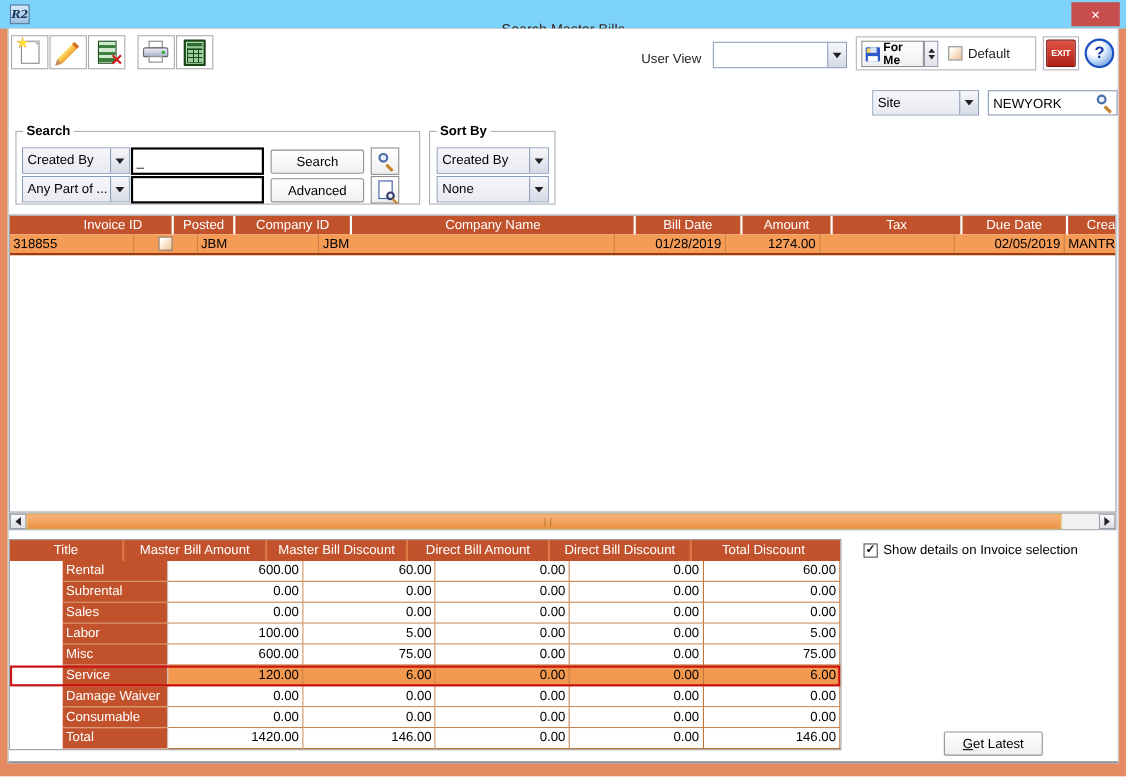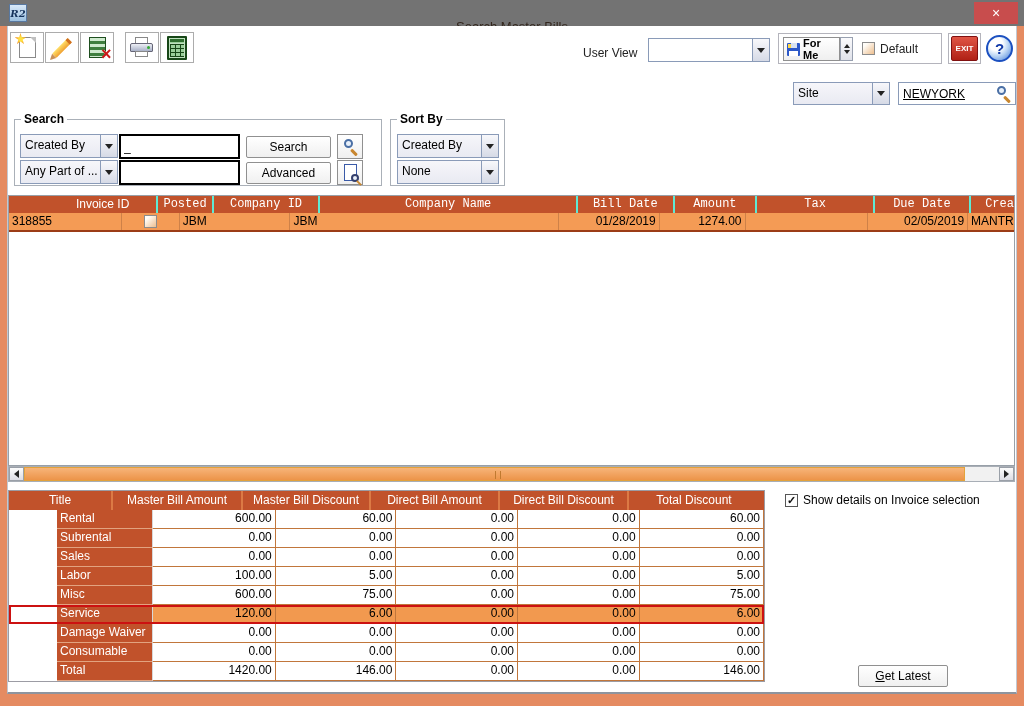--- a/index.html
+++ b/index.html
@@ -1,20 +1,20 @@
 <!DOCTYPE html>
 <html><head>
 <meta charset="utf-8">
 <style>
   * { margin:0; padding:0; box-sizing:border-box; }
   html,body { width:1024px; height:706px; overflow:hidden; font-family:"Liberation Sans",sans-serif; }
   .window { position:relative; width:1024px; height:706px; background:#E58B61; }
 
   
-  .titlebar { position:absolute; left:0; top:0; width:1024px; height:26px; background:#737373; }
+  .titlebar { position:absolute; left:0; top:0; width:1024px; height:26px; background:#7dd3fc; }
   .appicon { position:absolute; left:9px; top:4px; width:18px; height:18px;
     background:linear-gradient(#D8E8F8,#9CC0E0); border:1px solid #5878A0;
     color:#16335C; font:italic bold 10px "DejaVu Serif",serif;
     display:flex; align-items:center; justify-content:center; }
   .wtitle { position:absolute; left:0; right:0; top:19px; text-align:center; font-size:13px; color:#33271E; }
   .closebtn { position:absolute; right:6px; top:2px; width:44px; height:22px; background:#C84D4D;
     color:#fff; font-size:14px; display:flex; align-items:center; justify-content:center; cursor:pointer; }
 
   
   .content { position:absolute; left:7px; top:26px; width:1010px; height:668px; background:#fff;
@@ -116,21 +116,21 @@
     border:2px solid #35406E; border-radius:50%; background:#EAF0FA; }
   .advdoc .mhandle { position:absolute; right:-6px; bottom:-4px; width:6px; height:2px;
     background:#C8862F; transform:rotate(45deg); }
 
   
   .itable { position:absolute; left:8px; top:195px; width:1007px; height:271px;
     border:1px solid #98A0A8; background:#fff; overflow:hidden; }
   .ihead { display:flex; height:17px; background:#C1522B;padding-left:40px; }
   .ihead .hc { color:#fff; font-size:12px; line-height:16px; text-align:center;
     overflow:hidden; white-space:nowrap; cursor:pointer; }
-  .ihead .hc + .hc { border-left:2px solid #5eead4;font-family:Liberation Mono, monospace; }
+  .ihead .hc + .hc { border-left:2px solid #ffffff; }
   .irow { display:flex; height:19px; background:#F49B55; border-bottom:2px solid #9C3C17; cursor:pointer; }
   .irow .ic { font-size:12px; line-height:16px; padding:0 3px; overflow:hidden; white-space:nowrap; }
   .irow .ic + .ic { border-left:1px solid #CE8148; }
   .ic.ctr { display:flex; align-items:center; justify-content:center; padding:0; }
   .rt { text-align:right; }
   .c0{width:112px}.c1{width:58px}.c2{width:111px}.c3{width:269px}.c4{width:101px}
   .c5{width:86px}.c6{width:123px}.c7{width:100px}.c8{width:47px}
 
   
   .hsb { position:absolute; left:8px; top:466px; width:1007px; height:16px; background:#F1F1F1;
@@ -239,21 +239,21 @@
     <span>?</span>
   </div>
 
   <div class="combo" style="left:793px;top:82px;width:97px;height:23px;">
     <div class="ctext">Site</div>
     <div class="cbtn">
         <span class="tri-down"></span>
       </div>
   </div>
   <div class="field" style="left:898px;top:82px;width:118px;height:23px;">
-    <span style="flex:1;overflow:hidden;text-decoration:underline;">NEWYORK</span>
+    <span style="flex:1;overflow:hidden;">NEWYORK</span>
     <span class="mag">
         <span class="lens"></span>
         <span class="handle"></span>
       </span>
   </div>
 
   <div class="fset" style="left:14px;top:119px;width:368px;height:67px;">
     <span class="legend">Search</span>
     <div class="combo" style="left:5px;top:14px;width:98px;height:24px;">
       <div class="ctext">Created By</div>

